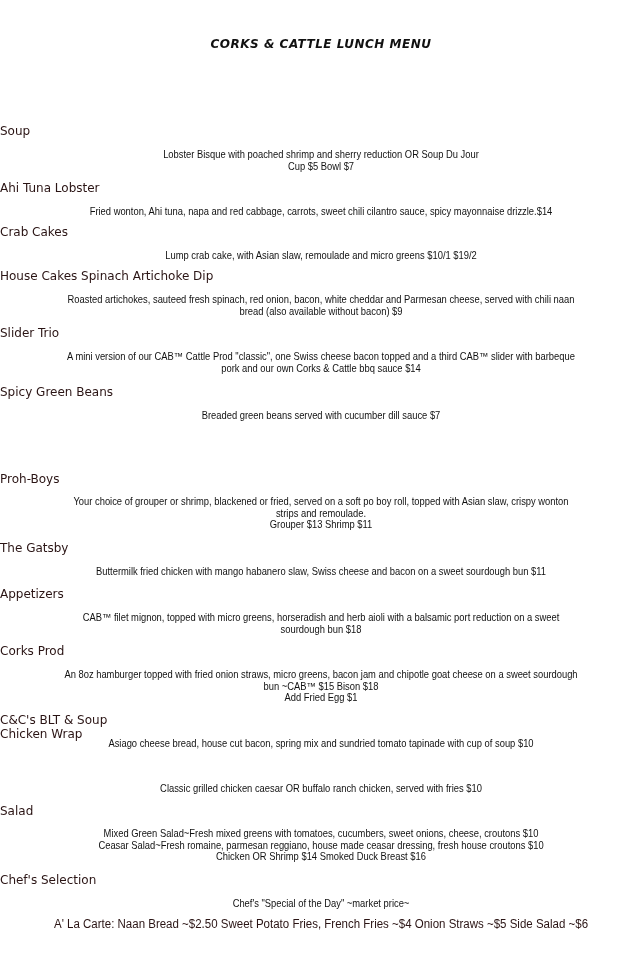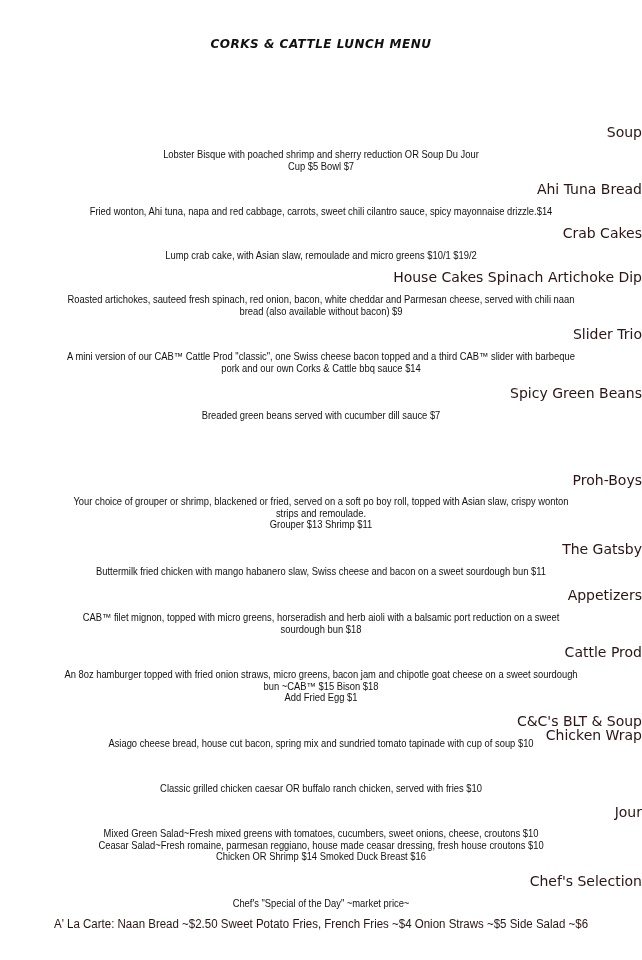--- a/index.html
+++ b/index.html
@@ -8,22 +8,22 @@
   .title {
     position: absolute; left: 0; width: 642px; top: 37px; text-align: center;
     font-family: "DejaVu Sans", sans-serif; font-weight: bold; font-style: italic;
     font-size: 12px; letter-spacing: 0.5px; color: #111;
   }
   .section-title {
     position: absolute; left: 0; width: 642px; text-align: center;
     font-family: "DejaVu Sans", sans-serif; font-size: 20px; color: #2a1414;
   }
   .item-name {
-    position: absolute; left: 0; width: 642px; text-align: right;
-    font-family: "DejaVu Sans", sans-serif; font-size: 14px; color: #2a1414;
+    position: absolute; left: 0; width: 642px; text-align: left;
+    font-family: "DejaVu Sans", sans-serif; font-size: 12px; color: #2a1414;
   }
   .desc {
     position: absolute; left: 10px; width: 622px; text-align: center;
     font-family: "Liberation Sans", sans-serif; font-size: 10.2px; line-height: 11.5px;
     color: #111; transform: scaleX(0.92); transform-origin: center top;
   }
   .alacarte {
     position: absolute; left: 0; width: 642px; top: 917px; text-align: center;
     font-family: "Liberation Sans", sans-serif; font-size: 12.5px; color: #2a1414;
     transform: scaleX(0.92); transform-origin: center top;
@@ -35,21 +35,21 @@
 <div class="page">
   <div class="title">CORKS &amp; CATTLE LUNCH MENU</div>
 
 
   <div class="item-name" style="top:124px">Soup</div>
   <div class="desc" style="top:149px">
     <div>Lobster Bisque with poached shrimp and sherry reduction OR Soup Du Jour</div>
     <div>Cup  $5     Bowl  $7</div>
   </div>
 
-  <div class="item-name" style="top:181px">Ahi Tuna Bread</div>
+  <div class="item-name" style="top:181px">Ahi Tuna Lobster</div>
   <div class="desc" style="top:206px">
     <div>Fried wonton, Ahi tuna, napa and red cabbage, carrots, sweet chili cilantro sauce, spicy mayonnaise drizzle.$14</div>
   </div>
 
   <div class="item-name" style="top:225px">Crab Cakes</div>
   <div class="desc" style="top:250px">
     <div>Lump crab cake, with Asian slaw, remoulade and micro greens  $10/1 $19/2</div>
   </div>
 
   <div class="item-name" style="top:269px">House Cakes Spinach Artichoke Dip</div>
@@ -81,38 +81,38 @@
   <div class="desc" style="top:566px">
     <div>Buttermilk fried chicken with mango habanero slaw, Swiss cheese and bacon on a sweet sourdough bun  $11</div>
   </div>
 
   <div class="item-name" style="top:587px">Appetizers</div>
   <div class="desc" style="top:612px">
     <div>CAB™ filet mignon, topped with micro greens, horseradish and herb aioli with a balsamic port reduction on a sweet</div>
     <div>sourdough bun $18</div>
   </div>
 
-  <div class="item-name" style="top:644px">Cattle Prod</div>
+  <div class="item-name" style="top:644px">Corks Prod</div>
   <div class="desc" style="top:669px">
     <div>An 8oz hamburger topped with fried onion straws, micro greens, bacon jam and chipotle goat cheese on a sweet sourdough</div>
     <div>bun ~CAB™ $15 Bison $18</div>
     <div>Add Fried Egg $1</div>
   </div>
 
   <div class="item-name" style="top:713px">C&amp;C's BLT &amp; Soup</div>
   <div class="desc" style="top:738px">
     <div>Asiago cheese bread, house cut bacon, spring mix and sundried tomato tapinade with cup of soup $10</div>
   </div>
 
   <div class="item-name" style="top:727px">Chicken Wrap</div>
   <div class="desc" style="top:783px">
     <div>Classic grilled chicken caesar OR buffalo ranch chicken, served with fries $10</div>
   </div>
 
-  <div class="item-name" style="top:804px">Jour</div>
+  <div class="item-name" style="top:804px">Salad</div>
   <div class="desc" style="top:828px">
     <div>Mixed Green Salad~Fresh mixed greens with tomatoes, cucumbers, sweet onions, cheese, croutons  $10</div>
     <div>Ceasar Salad~Fresh romaine, parmesan reggiano, house made ceasar dressing, fresh house croutons $10</div>
     <div>Chicken OR Shrimp $14  Smoked Duck Breast $16</div>
   </div>
 
   <div class="item-name" style="top:873px">Chef's Selection</div>
   <div class="desc" style="top:898px">
     <div>Chef's "Special of the Day" ~market price~</div>
   </div>

